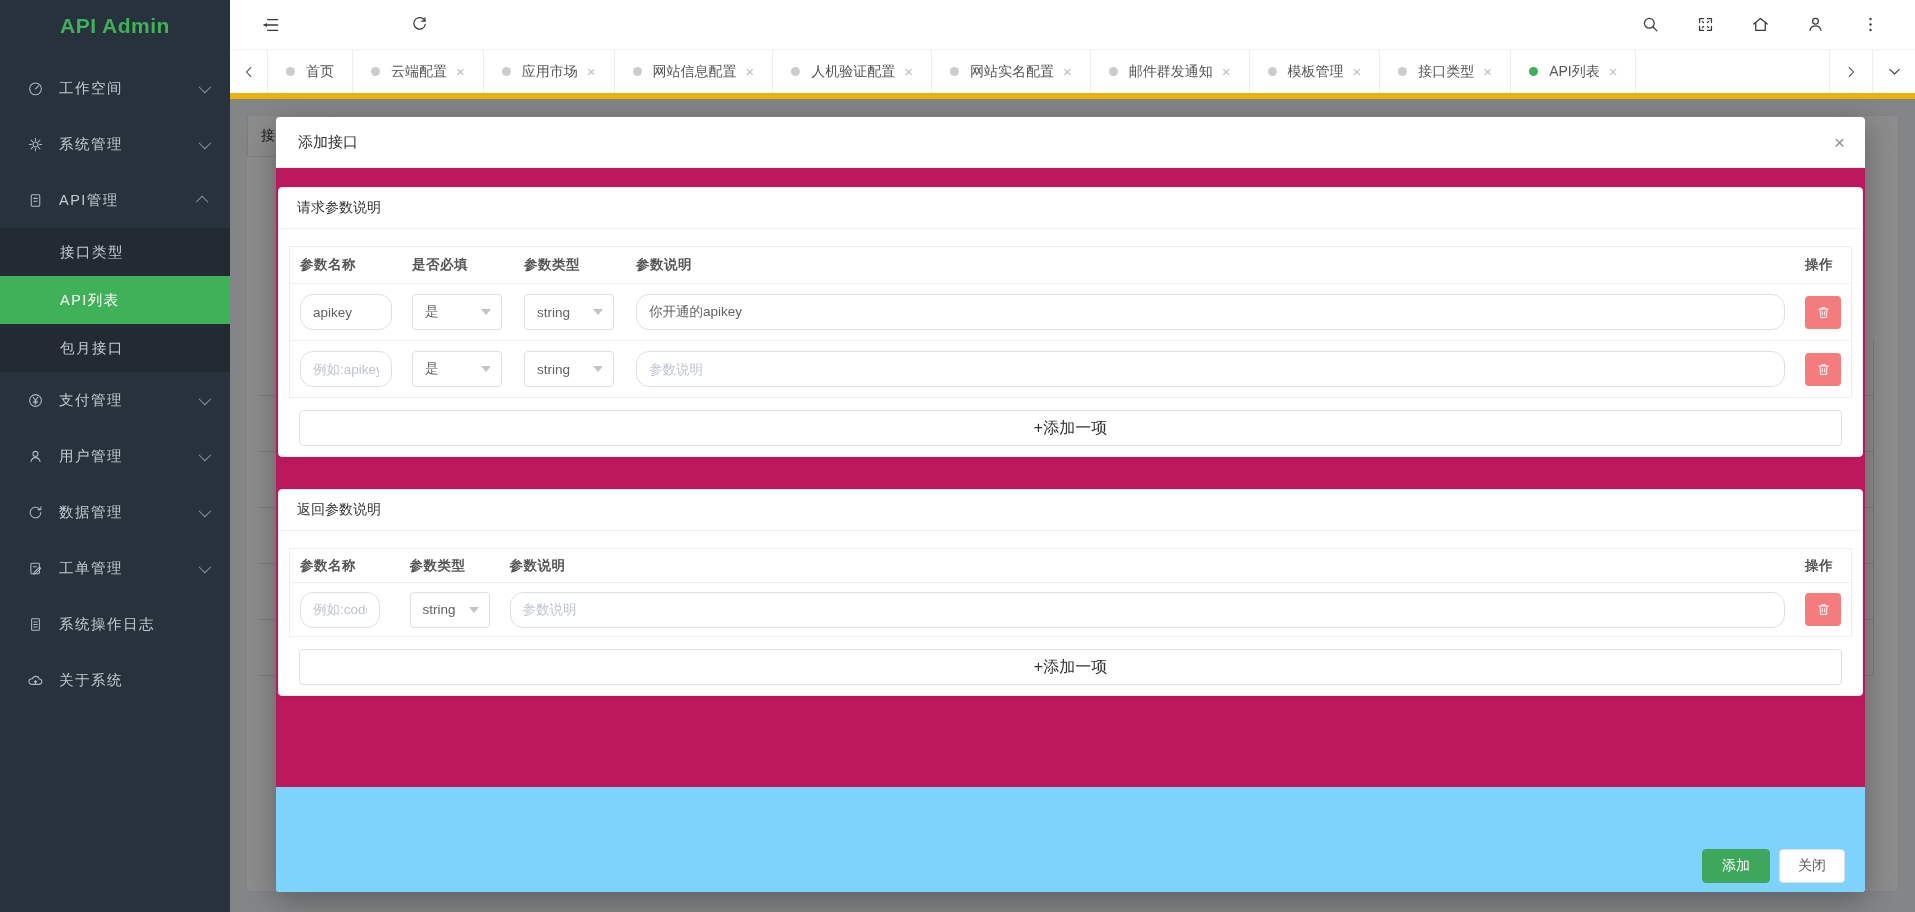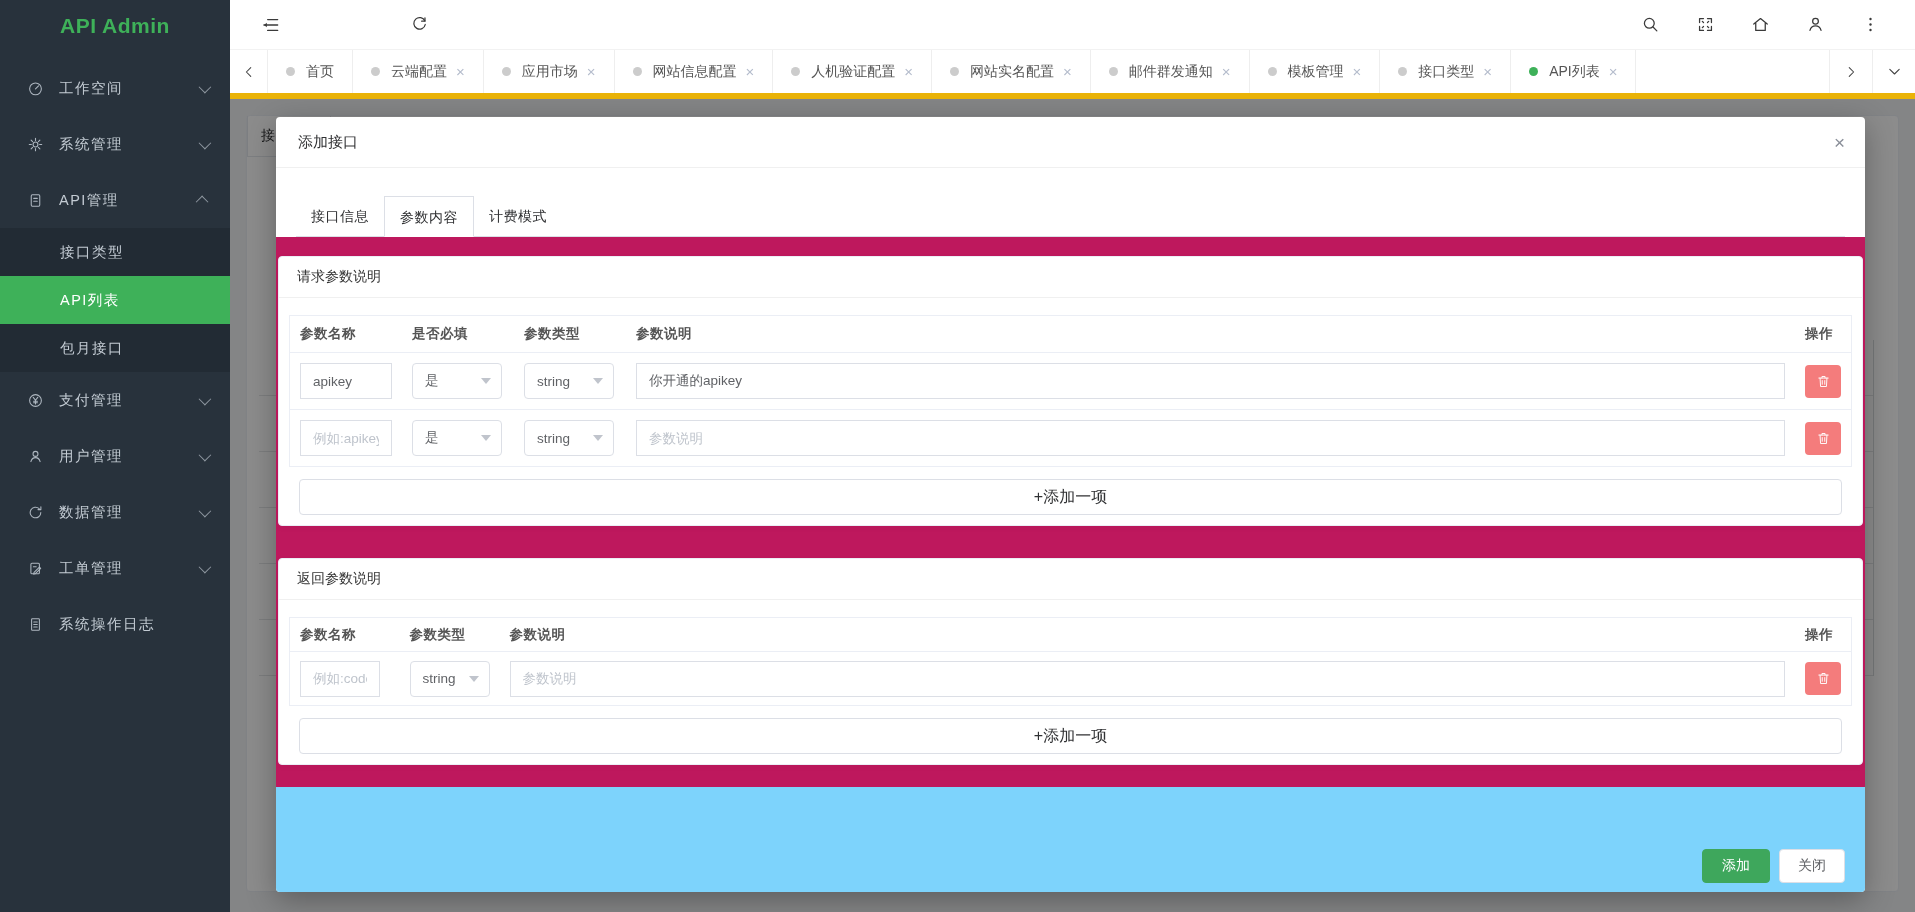--- a/index.html
+++ b/index.html
@@ -84,21 +84,21 @@
   .card + .card { margin-top:32px; }
   .card-header { height:41px; display:flex; align-items:center; padding:0 18px;
     border-bottom:1px solid #f0f0f0; font-size:14px; color:#333; }
   .card-body { padding:17px 10px 10px; }
   table.param-table { width:100%; border-collapse:collapse; border:1px solid #ebeef5; }
   .param-table th { height:37px; text-align:left; padding:0 10px; font-size:13.5px;
     font-weight:bold; color:#555; letter-spacing:.5px; }
   .param-table td { height:57px; padding:0 10px; border-top:1px solid #ebeef5; }
   .resp .param-table th { height:34px; }
   .resp .param-table td { height:54px; }
-  .inp { height:36px; border:1px solid #dcdfe6; border-radius:0; padding:0 12px;
+  .inp { height:36px; border:1px solid #dcdfe6; border-radius:13px; padding:0 12px;
     font-size:13.5px; color:#606266; outline:none; background:#fff; width:92px;
     font-family:"Liberation Sans","DejaVu Sans",sans-serif; }
   .inp::placeholder { color:#bfc4cc; }
   .inp.wide { width:100%; }
   .resp .inp.narrow { width:80px; }
   .sel { display:inline-flex; align-items:center; justify-content:space-between;
     width:90px; height:36px; border:1px solid #dcdfe6; border-radius:4px;
     padding:0 10px 0 12px; background:#fff; cursor:pointer; }
   .resp .sel { width:80px; }
   .sel-text { font-size:13.5px; color:#606266; }
@@ -209,20 +209,29 @@
       </div>
       <div class="m-item">
         <span class="micon">
             <svg width="17" height="17" viewBox="0 0 24 24">
               <rect x="6.5" y="4" width="11" height="16" rx="1"></rect>
               <path d="M9.5 8.5h5M9.5 12h5M9.5 15.5h5"></path>
             </svg>
           </span>
         <span class="mlabel">系统操作日志</span>
       </div>
+      <div class="m-item">
+        <span class="micon">
+            <svg width="17" height="17" viewBox="0 0 24 24">
+              <path d="M7 17.5a4 4 0 1 1 .6-7.9A5 5 0 0 1 17.2 10a3.6 3.6 0 0 1-.2 7.5H7z"></path>
+              <path d="M12 16.5v-4.2M10.2 14l1.8-1.8 1.8 1.8"></path>
+            </svg>
+          </span>
+        <span class="mlabel">关于系统</span>
+      </div>
     </nav>
   </aside>
 
   <header class="topbar">
     <div class="tb-left">
       <span class="tb-icon">
           <svg width="20" height="20" viewBox="0 0 24 24">
             <path d="M8 5.5h12M3.5 12h16.5M8 18.5h12"></path>
             <path d="M7 9.2L3.6 12 7 14.8z" fill="#3a3a3a" stroke="none"></path>
           </svg>
@@ -345,27 +354,20 @@
   </div>
 
   <div class="overlay"></div>
 
   <div class="modal">
     <div class="modal-header">
       <span class="modal-title">添加接口</span>
       <span class="modal-close">×</span>
     </div>
 
-    <div class="modal-tabs-wrap">
-      <div class="modal-tabs">
-        <div class="mtab">接口信息</div>
-        <div class="mtab active">参数内容</div>
-        <div class="mtab">计费模式</div>
-      </div>
-    </div>
 
     <div class="modal-body">
 
       <div class="card req">
         <div class="card-header">请求参数说明</div>
         <div class="card-body">
           <table class="param-table">
             <colgroup>
                 <col style="width:112px">
                 <col style="width:112px">

